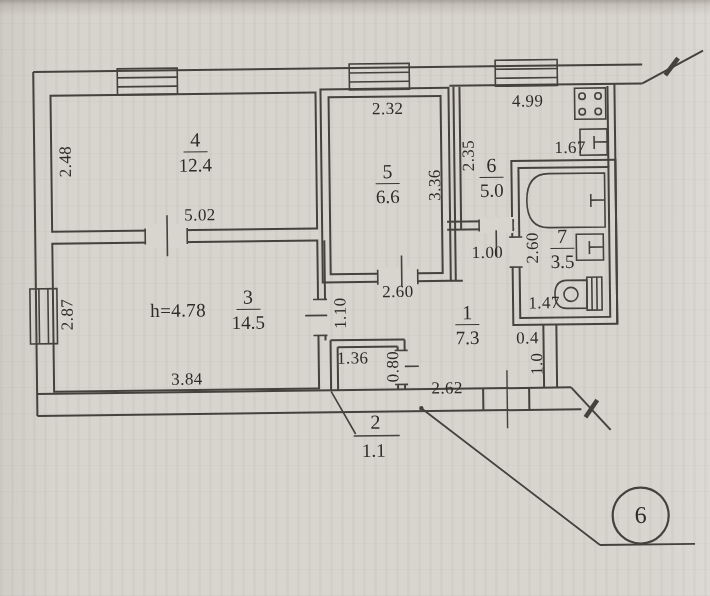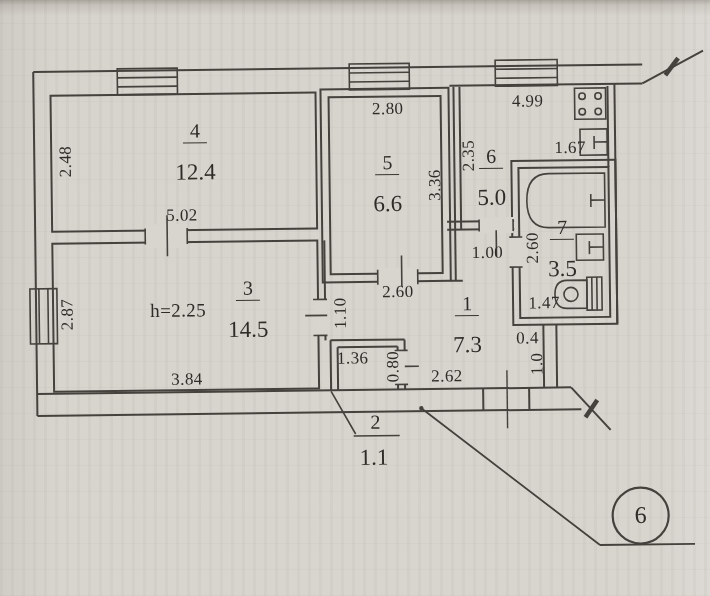--- a/index.html
+++ b/index.html
@@ -27,21 +27,21 @@
   }
   .lbl.rot90{transform:translate(-50%,-50%) rotate(-90deg);}
   .lbl.big{font-size:19px;}
   .stack{
     position:absolute;transform:translate(-50%,-50%);
     display:flex;flex-direction:column;align-items:center;line-height:1;white-space:nowrap;
   }
   .stack .num{
     font-size:20px;border-bottom:1.7px solid #38342f;padding:0 7px 2px;margin-bottom:2px;
   }
-  .stack .ar{font-size:23px;padding-top:15px;}
+  .stack .ar{font-size:19px;padding-top:1px;}
   .stack.noline .num{border-bottom:none;}
   .badge-num{
     position:absolute;transform:translate(-50%,-50%);
     font-size:24px;
   }
 </style>
 </head>
 <body>
 
 <div class="sheet">
@@ -176,31 +176,31 @@
     </g>
     <circle cx="420" cy="409" r="2.2" fill="#45413c"></circle>
     <circle cx="638" cy="519" r="28" stroke="#45413c" stroke-width="2.2" fill="none"></circle>
   </svg>
 
   <div class="stack" style="left:197px;top:150px">
     <span class="num">4</span>
     <span class="ar">12.4</span>
   </div>
   <div class="lbl rot90" style="left:67px;top:158px">2.48</div>
-  <div class="lbl" style="left:183px;top:213px">5.02</div>
-
-  <div class="lbl big" style="left:178px;top:308px">h=2.25</div>
+  <div class="lbl" style="left:201px;top:213px">5.02</div>
+
+  <div class="lbl big" style="left:178px;top:308px">h=4.78</div>
   <div class="stack" style="left:248px;top:308px">
     <span class="num">3</span>
     <span class="ar">14.5</span>
   </div>
   <div class="lbl rot90" style="left:67px;top:311px">2.87</div>
   <div class="lbl" style="left:186px;top:377px">3.84</div>
 
-  <div class="lbl" style="left:390px;top:109px">2.80</div>
+  <div class="lbl" style="left:390px;top:109px">2.32</div>
   <div class="stack" style="left:389px;top:184px">
     <span class="num">5</span>
     <span class="ar">6.6</span>
   </div>
   <div class="lbl rot90" style="left:436px;top:186px">3.36</div>
   <div class="lbl" style="left:398px;top:292px">2.60</div>
 
   <div class="lbl" style="left:530px;top:103px">4.99</div>
   <div class="lbl rot90" style="left:470px;top:157px">2.35</div>
   <div class="stack" style="left:493px;top:179px">
@@ -214,21 +214,21 @@
     <span class="num">7</span>
     <span class="ar">3.5</span>
   </div>
   <div class="lbl rot90" style="left:533px;top:250px">2.60</div>
   <div class="lbl" style="left:544px;top:305px">1.47</div>
 
   <div class="stack" style="left:467px;top:326px">
     <span class="num">1</span>
     <span class="ar">7.3</span>
   </div>
-  <div class="lbl" style="left:446px;top:377px">2.62</div>
+  <div class="lbl" style="left:446px;top:389px">2.62</div>
   <div class="lbl" style="left:527px;top:340px">0.4</div>
   <div class="lbl rot90" style="left:536px;top:366px">1.0</div>
   <div class="lbl rot90" style="left:340px;top:313px">1.10</div>
 
   <div class="lbl" style="left:352px;top:358px">1.36</div>
   <div class="lbl rot90" style="left:392px;top:367px">0.80</div>
 
   <div class="stack noline" style="left:374px;top:424px">
     <span class="num">2</span>
   </div>

